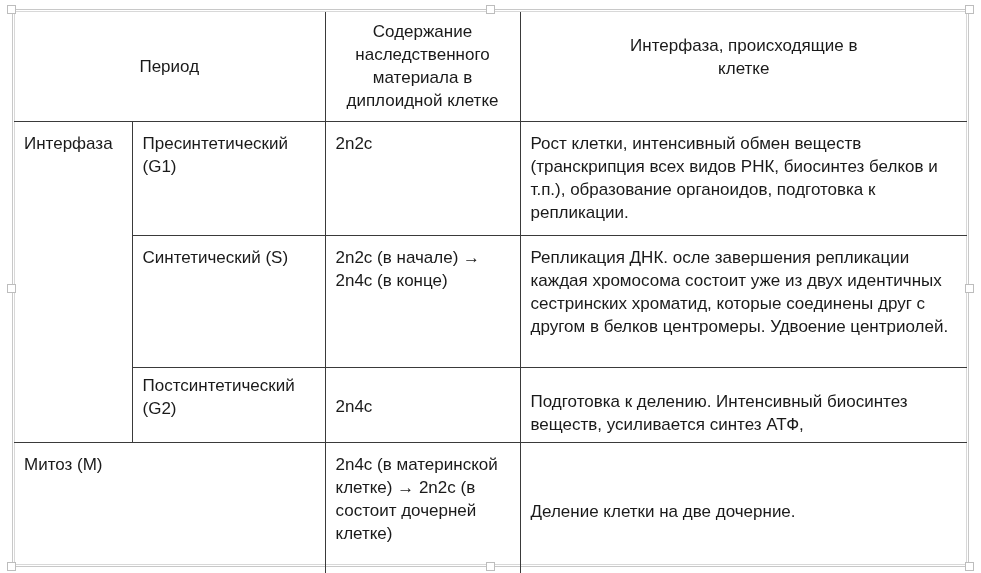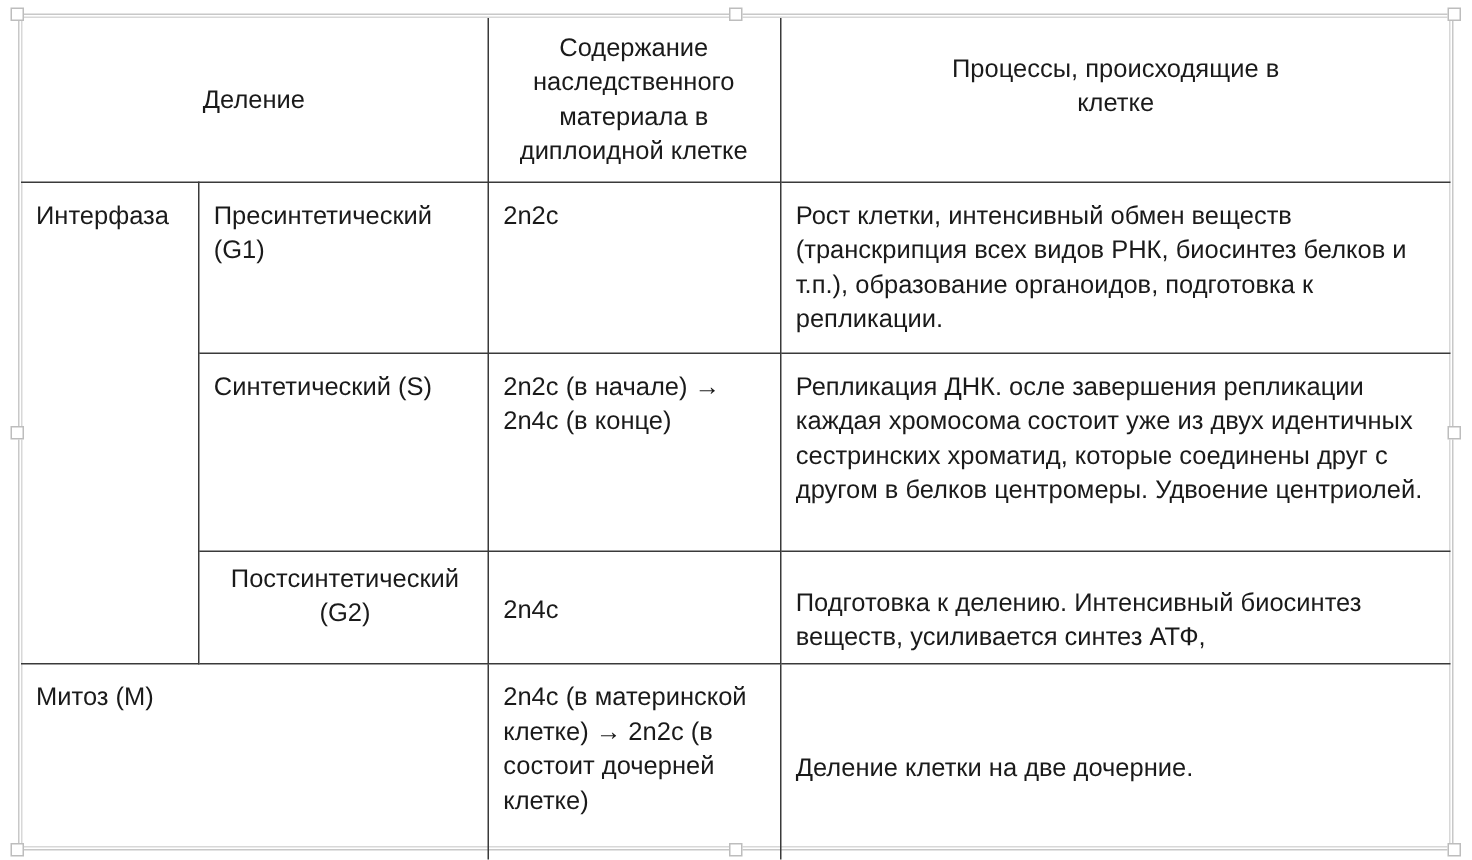--- a/index.html
+++ b/index.html
@@ -88,47 +88,47 @@
 
 <table class="data-table">
   <colgroup>
     <col style="width:118px">
     <col style="width:193px">
     <col style="width:195px">
     <col style="width:447px">
   </colgroup>
   <tbody>
       <tr class="row-header">
-    <th colspan="2">Деление</th>
+    <th colspan="2">Период</th>
     <th style="padding:6px 0;">
       <span style="display:block; width:180px; margin:0 auto;">Содержание наследственного материала в диплоидной клетке</span>
     </th>
     <th>
-      <span style="display:block; width:250px; margin:0 auto 18px auto;">Процессы, происходящие в клетке</span>
+      <span style="display:block; width:250px; margin:0 auto 18px auto;">Интерфаза, происходящие в клетке</span>
     </th>
   </tr>
 
   <tr class="row-g1">
     <td rowspan="3">Интерфаза</td>
     <td>Пресинтетический (G1)</td>
     <td>2n2c</td>
     <td>Рост клетки, интенсивный обмен веществ (транскрипция всех видов РНК, биосинтез белков и т.п.), образование органоидов, подготовка к репликации.</td>
   </tr>
 
   <tr class="row-s">
     <td>Синтетический (S)</td>
     <td>
       <span style="display:block; width:160px;">2n2c (в начале) → 2n4c (в конце)</span>
     </td>
     <td>Репликация ДНК. осле завершения репликации каждая хромосома состоит уже из двух идентичных сестринских хроматид, которые соединены друг с другом в белков центромеры. Удвоение центриолей.</td>
   </tr>
 
   <tr class="row-g2">
     <td style="padding-top:6px;">
-      <span style="display:block; width:175px;text-align:center;">Постсинтетический (G2)</span>
+      <span style="display:block; width:175px;">Постсинтетический (G2)</span>
     </td>
     <td class="mid">2n4c</td>
     <td style="padding-top:22px;">Подготовка к делению. Интенсивный биосинтез веществ, усиливается синтез АТФ,</td>
   </tr>
 
   <tr class="row-m">
     <td colspan="2">Митоз (М)</td>
     <td>
       <span style="display:block; width:170px;">2n4c (в материнской клетке) → 2n2c (в состоит дочерней клетке)</span>
     </td>

